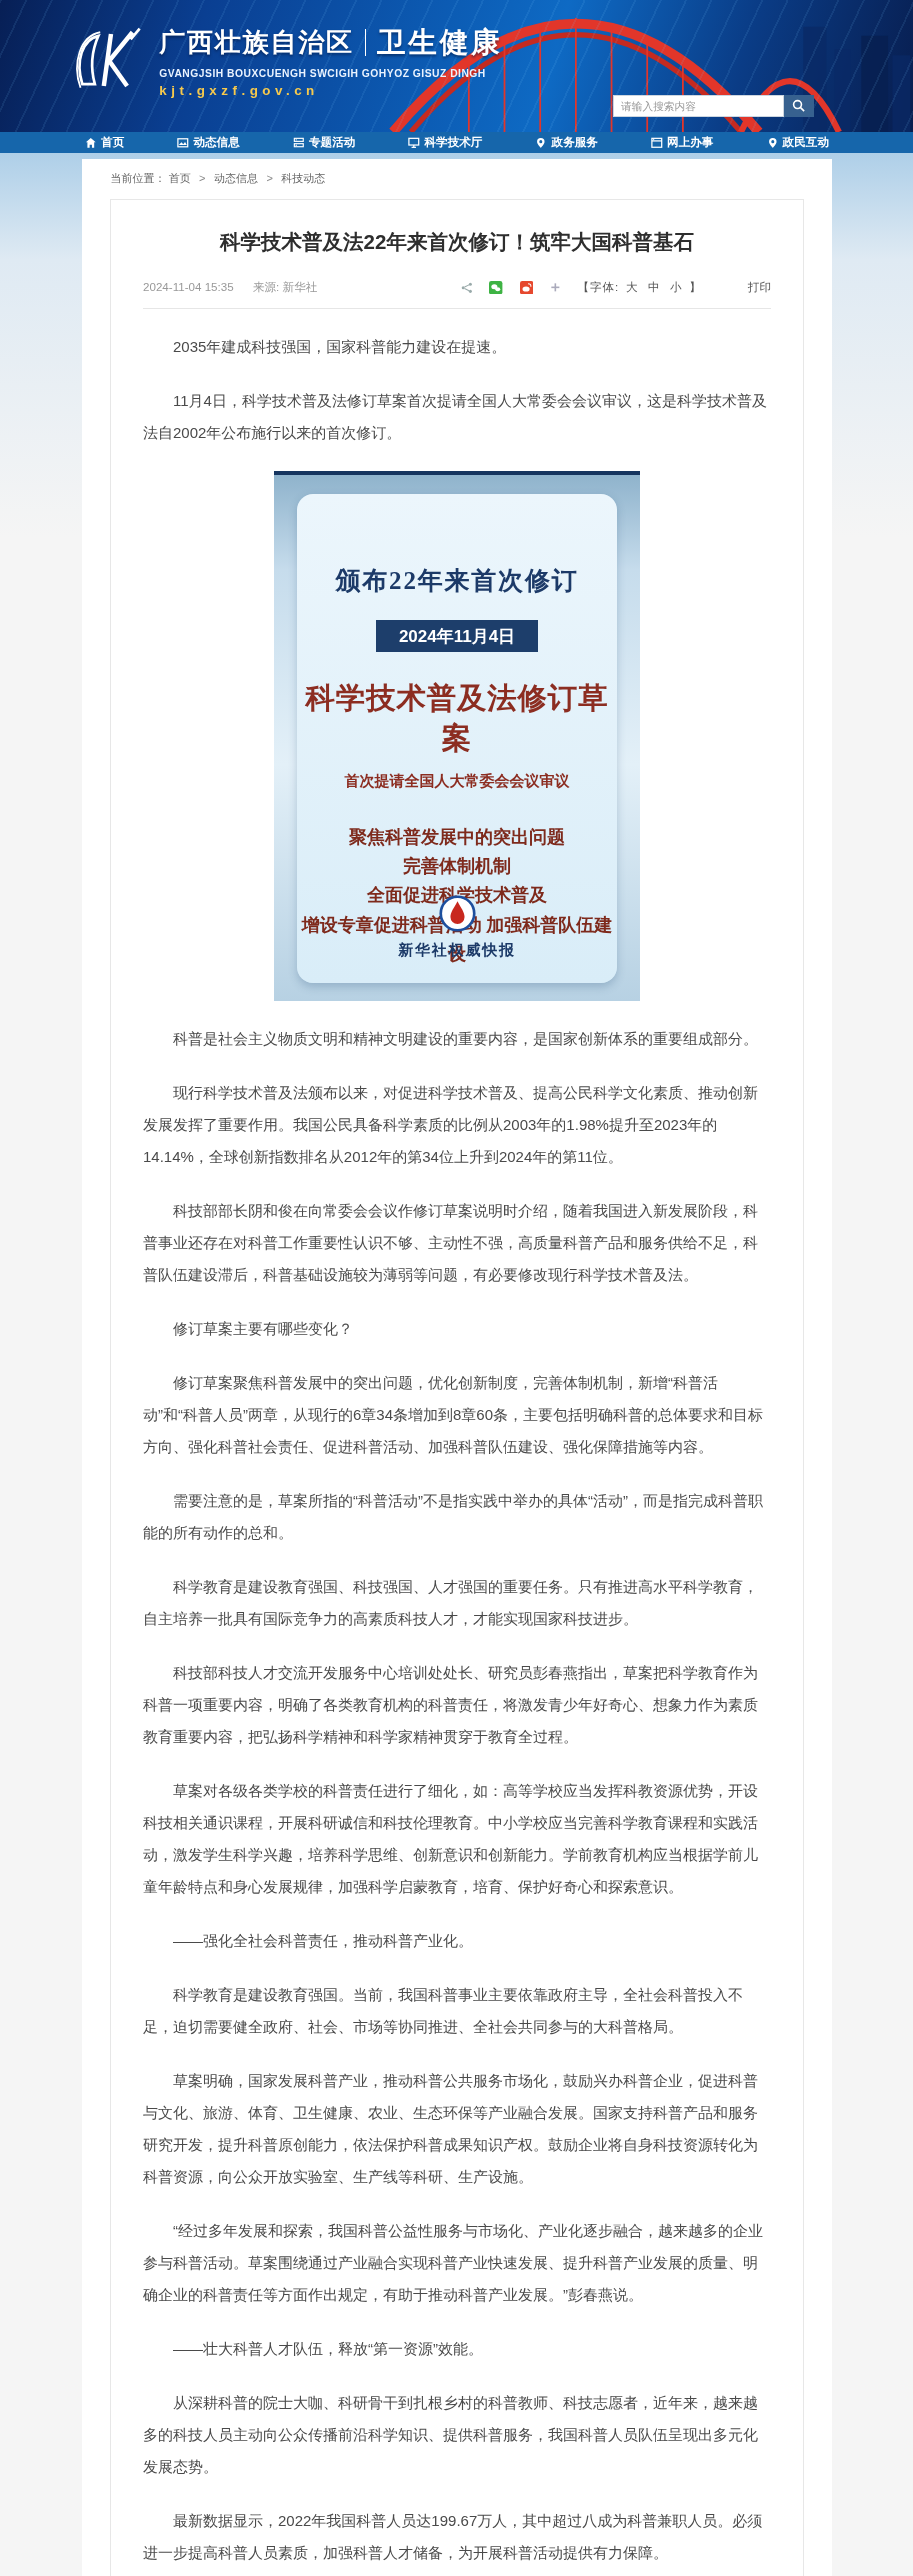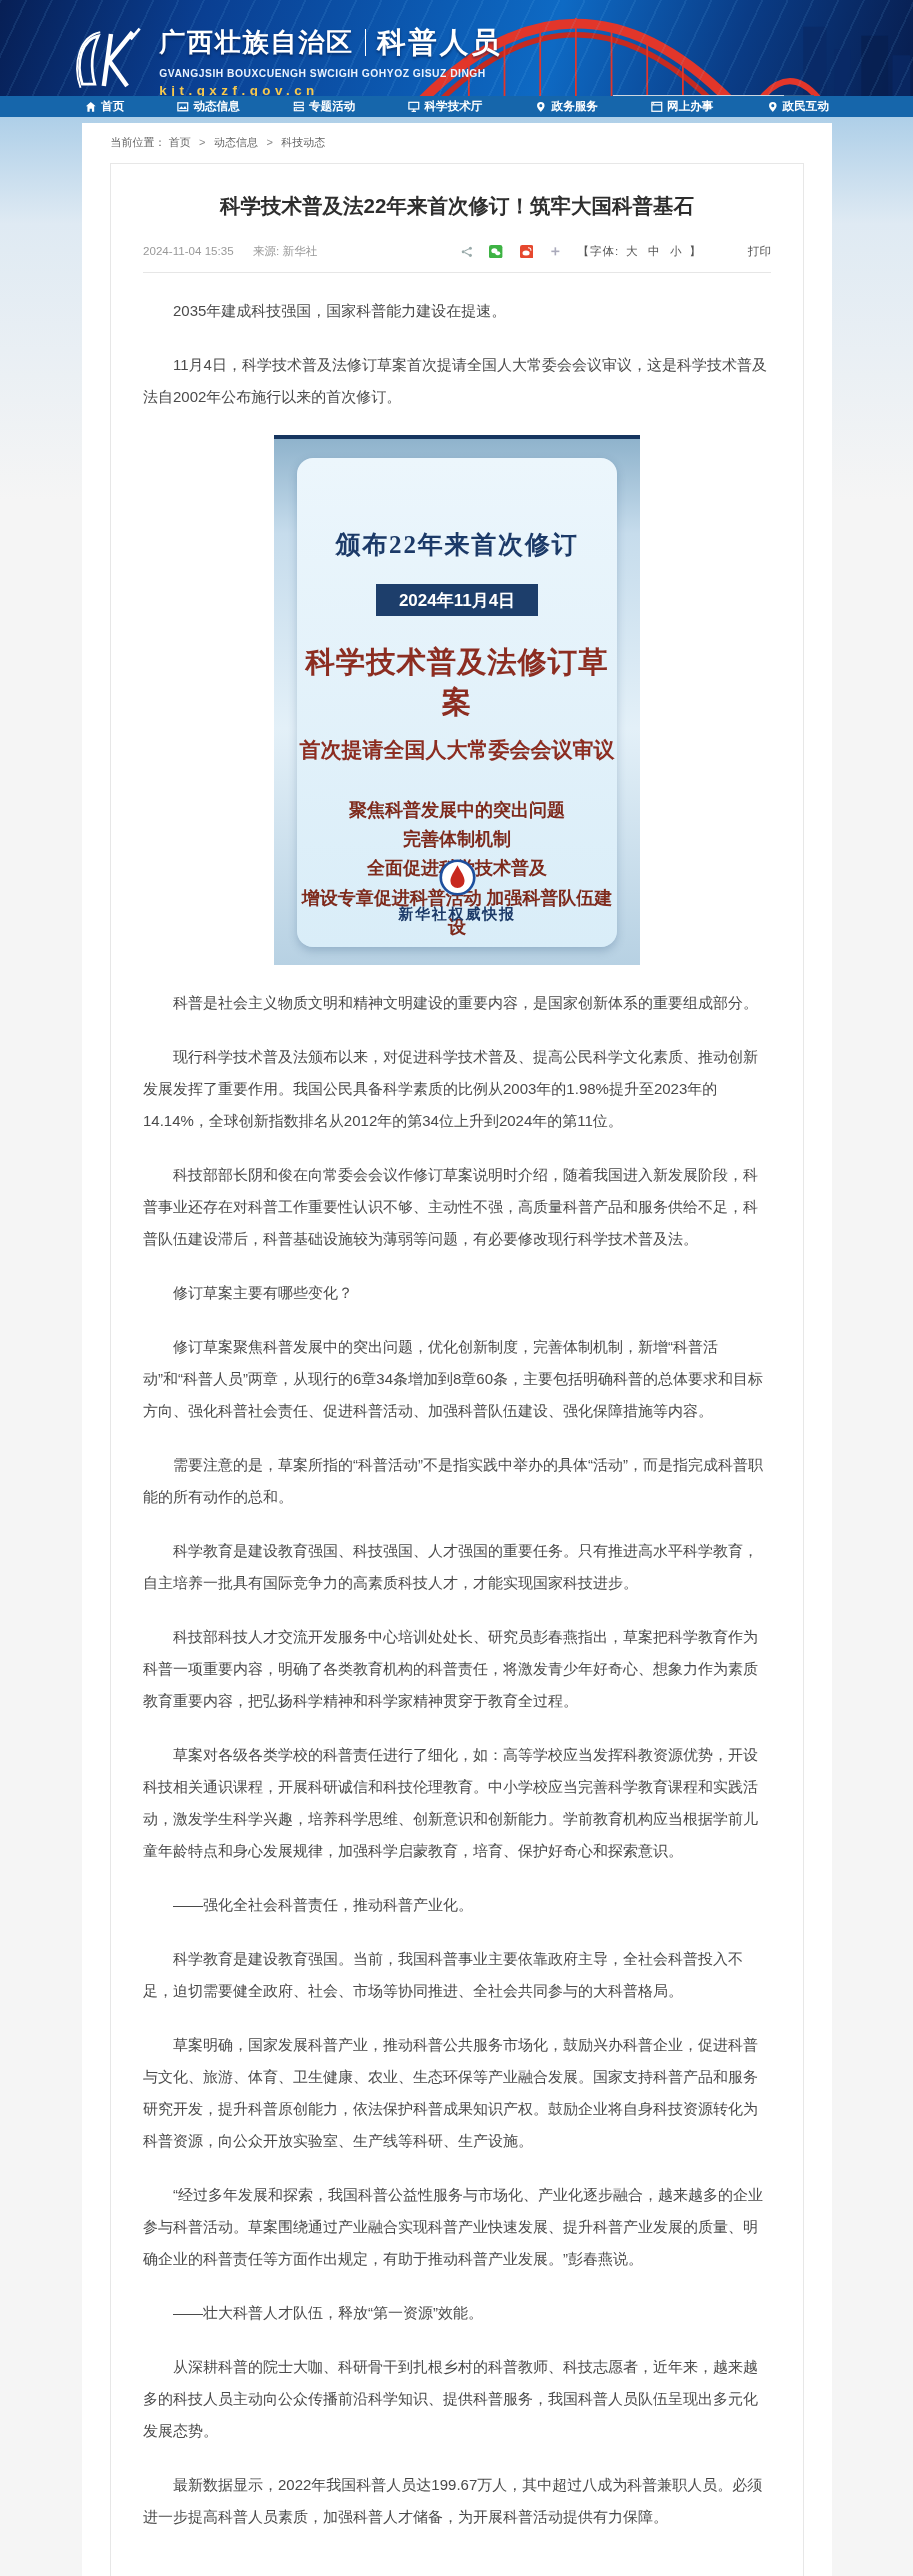--- a/index.html
+++ b/index.html
@@ -2,21 +2,21 @@
 <html style="font-size:14.3px"><head>
 <meta charset="utf-8">
 <style>
   * { box-sizing: border-box; }
   html,body { margin:0; padding:0; background:#e8e8e8; }
   body { font-family:"Liberation Sans","DejaVu Sans",sans-serif; }
   .page { width:914px; margin:0 auto; background:#f5f5f5; overflow:hidden; }
 
   
   .header{
-    position:relative; height:96px; overflow:hidden;
+    position:relative; height:132px; overflow:hidden;
     background:
       linear-gradient(105deg,#071f55 0%,#0a3f92 22%,#0c5cb4 48%,#0e6ac4 60%,#0a3c86 80%,#081d4e 100%);
   }
   .header::after{
     content:""; position:absolute; inset:0;
     background:repeating-linear-gradient(115deg, rgba(120,200,255,.10) 0 1.8px, transparent 1.8px 23px);
     pointer-events:none;
   }
   .bridge-svg{ position:absolute; left:384px; top:0; }
   .brand{ position:absolute; left:68px; top:23px; display:flex; align-items:center; gap:14.3px; z-index:3; }
@@ -60,21 +60,21 @@
   .poster{ width:366px; height:530px; margin:21.4px auto; position:relative;
     background:linear-gradient(180deg,#8fb3cc 0%,#c6dcec 18%,#e3f0f8 55%,#b7d1e3 100%);
     border-top:4.5px solid #16355f; }
   .poster-card{ position:absolute; left:23px; right:23px; top:19.6px; bottom:18px;
     background:linear-gradient(180deg,#ecf6fc 0%,#d9edf8 100%);
     border-radius:16px; box-shadow:0 3.6px 9px rgba(40,80,120,.25);
     text-align:center; padding-top:70px; }
   .poster-line-top{ color:#1c3a68; font-size:25px; font-weight:bold; letter-spacing:1.8px; font-family:"Liberation Serif","DejaVu Serif",serif; }
   .poster-badge{ display:inline-block; background:#1d3e6b; color:#fff; font-size:17px; font-weight:bold; padding:4.5px 23px; margin-top:23px; }
   .poster-title{ color:#8c2d21; font-size:29.4px; font-weight:bold; margin-top:27px; letter-spacing:0.9px; }
-  .poster-subtitle{ color:#8c2d21; font-size:21px; font-weight:bold; margin-top:12.5px; }
+  .poster-subtitle{ color:#8c2d21; font-size:15px; font-weight:bold; margin-top:12.5px; }
   .poster-bullets{ margin-top:32px; }
   .poster-bullets div{ color:#7e2a1c; font-size:18px; font-weight:bold; line-height:29.4px; font-family:"Liberation Serif","DejaVu Serif",serif; }
   .poster-brand{ position:absolute; left:0; right:0; bottom:23px; text-align:center; }
   .poster-brand-name{ color:#1c3a68; font-size:15px; font-weight:bold; margin-top:5.4px; letter-spacing:1.8px; }
 </style>
 </head>
 <body>
 
 <div class="page">
 
@@ -102,21 +102,21 @@
       <svg class="logo-mark" width="77" height="70" viewBox="0 0 86 78">
         <path d="M16 66 C8 40 16 16 34 12 C26 30 25 48 30 66 Z" fill="none" stroke="#fff" stroke-width="3"></path>
         <path d="M14 70 C4 42 14 12 36 8" fill="none" stroke="#fff" stroke-width="2"></path>
         <path d="M48 10 L40 68 M72 8 L46 40 L66 68" fill="none" stroke="#fff" stroke-width="5"></path>
         <path d="M80 4 L70 16" stroke="#fff" stroke-width="3"></path>
       </svg>
       <div>
         <div class="brand-line1">
           <span class="brand-region">广西壮族自治区</span>
           <span class="brand-sep"></span>
-          <span class="brand-dept">科普人员</span>
+          <span class="brand-dept">卫生健康</span>
         </div>
         <div class="brand-line2">GVANGJSIH BOUXCUENGH SWCIGIH GOHYOZ GISUZ DINGH</div>
         <div class="brand-line3">kjt.gxzf.gov.cn</div>
       </div>
     </div>
 
     <div class="search">
       <input type="text" placeholder="请输入搜索内容" style="">
       <button>
         <svg width="13.4" height="13.4" viewBox="0 0 15 15">

